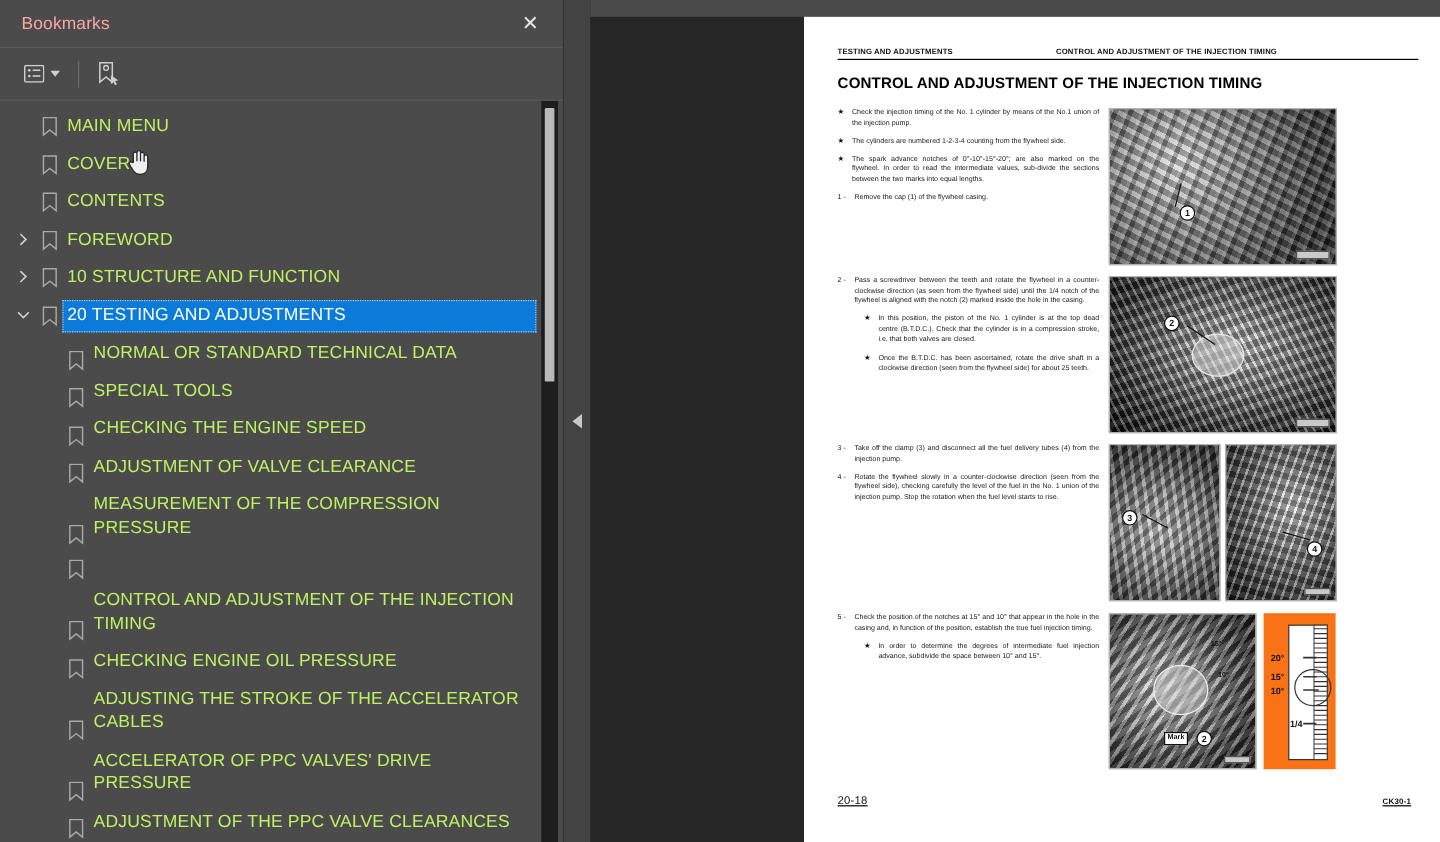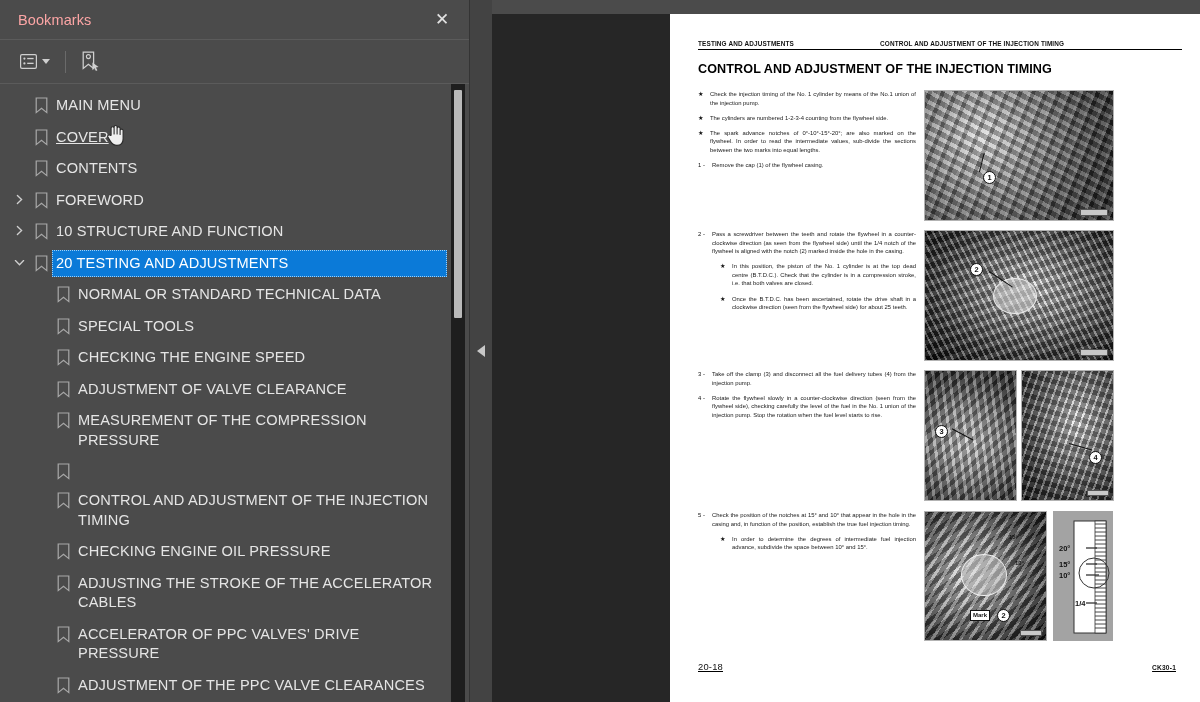--- a/index.html
+++ b/index.html
@@ -82,45 +82,44 @@
     padding-top: 7px;
     color: #cfcfcf;
   }
   .bm-twisty svg { display: block; }
   .bm-bmicon {
     width: 22px; min-width: 22px;
     display: flex; align-items: flex-start; justify-content: center;
     padding-top: 5px;
   }
   .bm-label {
-    color: #e5e5e5;
+    color: #bef264;
     font-size: 14.6px;
     line-height: 19.5px;
     padding: 4px 4px 4px 4px;
     letter-spacing: .15px;
     white-space: pre-line;
   }
   .bm-row.selected .bm-label {
     background: #0b7ad8;
     color: #ffffff;
     outline: 1px dotted #9fd0f5;
     outline-offset: -1px;
     flex: 1;
     margin-right: 0;
   }
   .bm-row.selected {
     
   }
   .bm-row.hovered .bm-label {
-    text-decoration: underline;
   }
 
   
   .lvl0 { padding-left: 8px; }
-  .lvl1 { padding-left: 8px; }
+  .lvl1 { padding-left: 8px; align-items: flex-end; }
   .lvl1 .bm-bmicon { margin-left: 22px; }
 
   
   .bm-scrollbar {
     position: absolute;
     right: 4px; top: 0; width: 14px; bottom: 0;
     background: #1e1e1e;
   }
   .bm-thumb {
     position: absolute;
@@ -266,21 +265,21 @@
     position: absolute;
     background: #fff; border: 1px solid #111;
     color: #111; font-size: 6px; font-weight: bold;
     padding: 0.5px 2px; line-height: 1.25;
   }
   .degmark {
     position: absolute; color: #111; font-size: 6px; font-weight: bold;
   }
 
   
-  .scalebox { position: relative; background: #a3a3a3; }
+  .scalebox { position: relative; background: #f97316; }
 
   .pg-footer {
     position: absolute;
     left: 28px; right: 28px; bottom: 30px;
     display: flex; justify-content: space-between; align-items: baseline; text-decoration: underline;
   }
   .pg-num { font-size: 9.4px; color: #111; letter-spacing: .2px; }
   .pg-code { font-size: 6.6px; color: #111; font-weight: bold; letter-spacing: .2px; }
 
   

